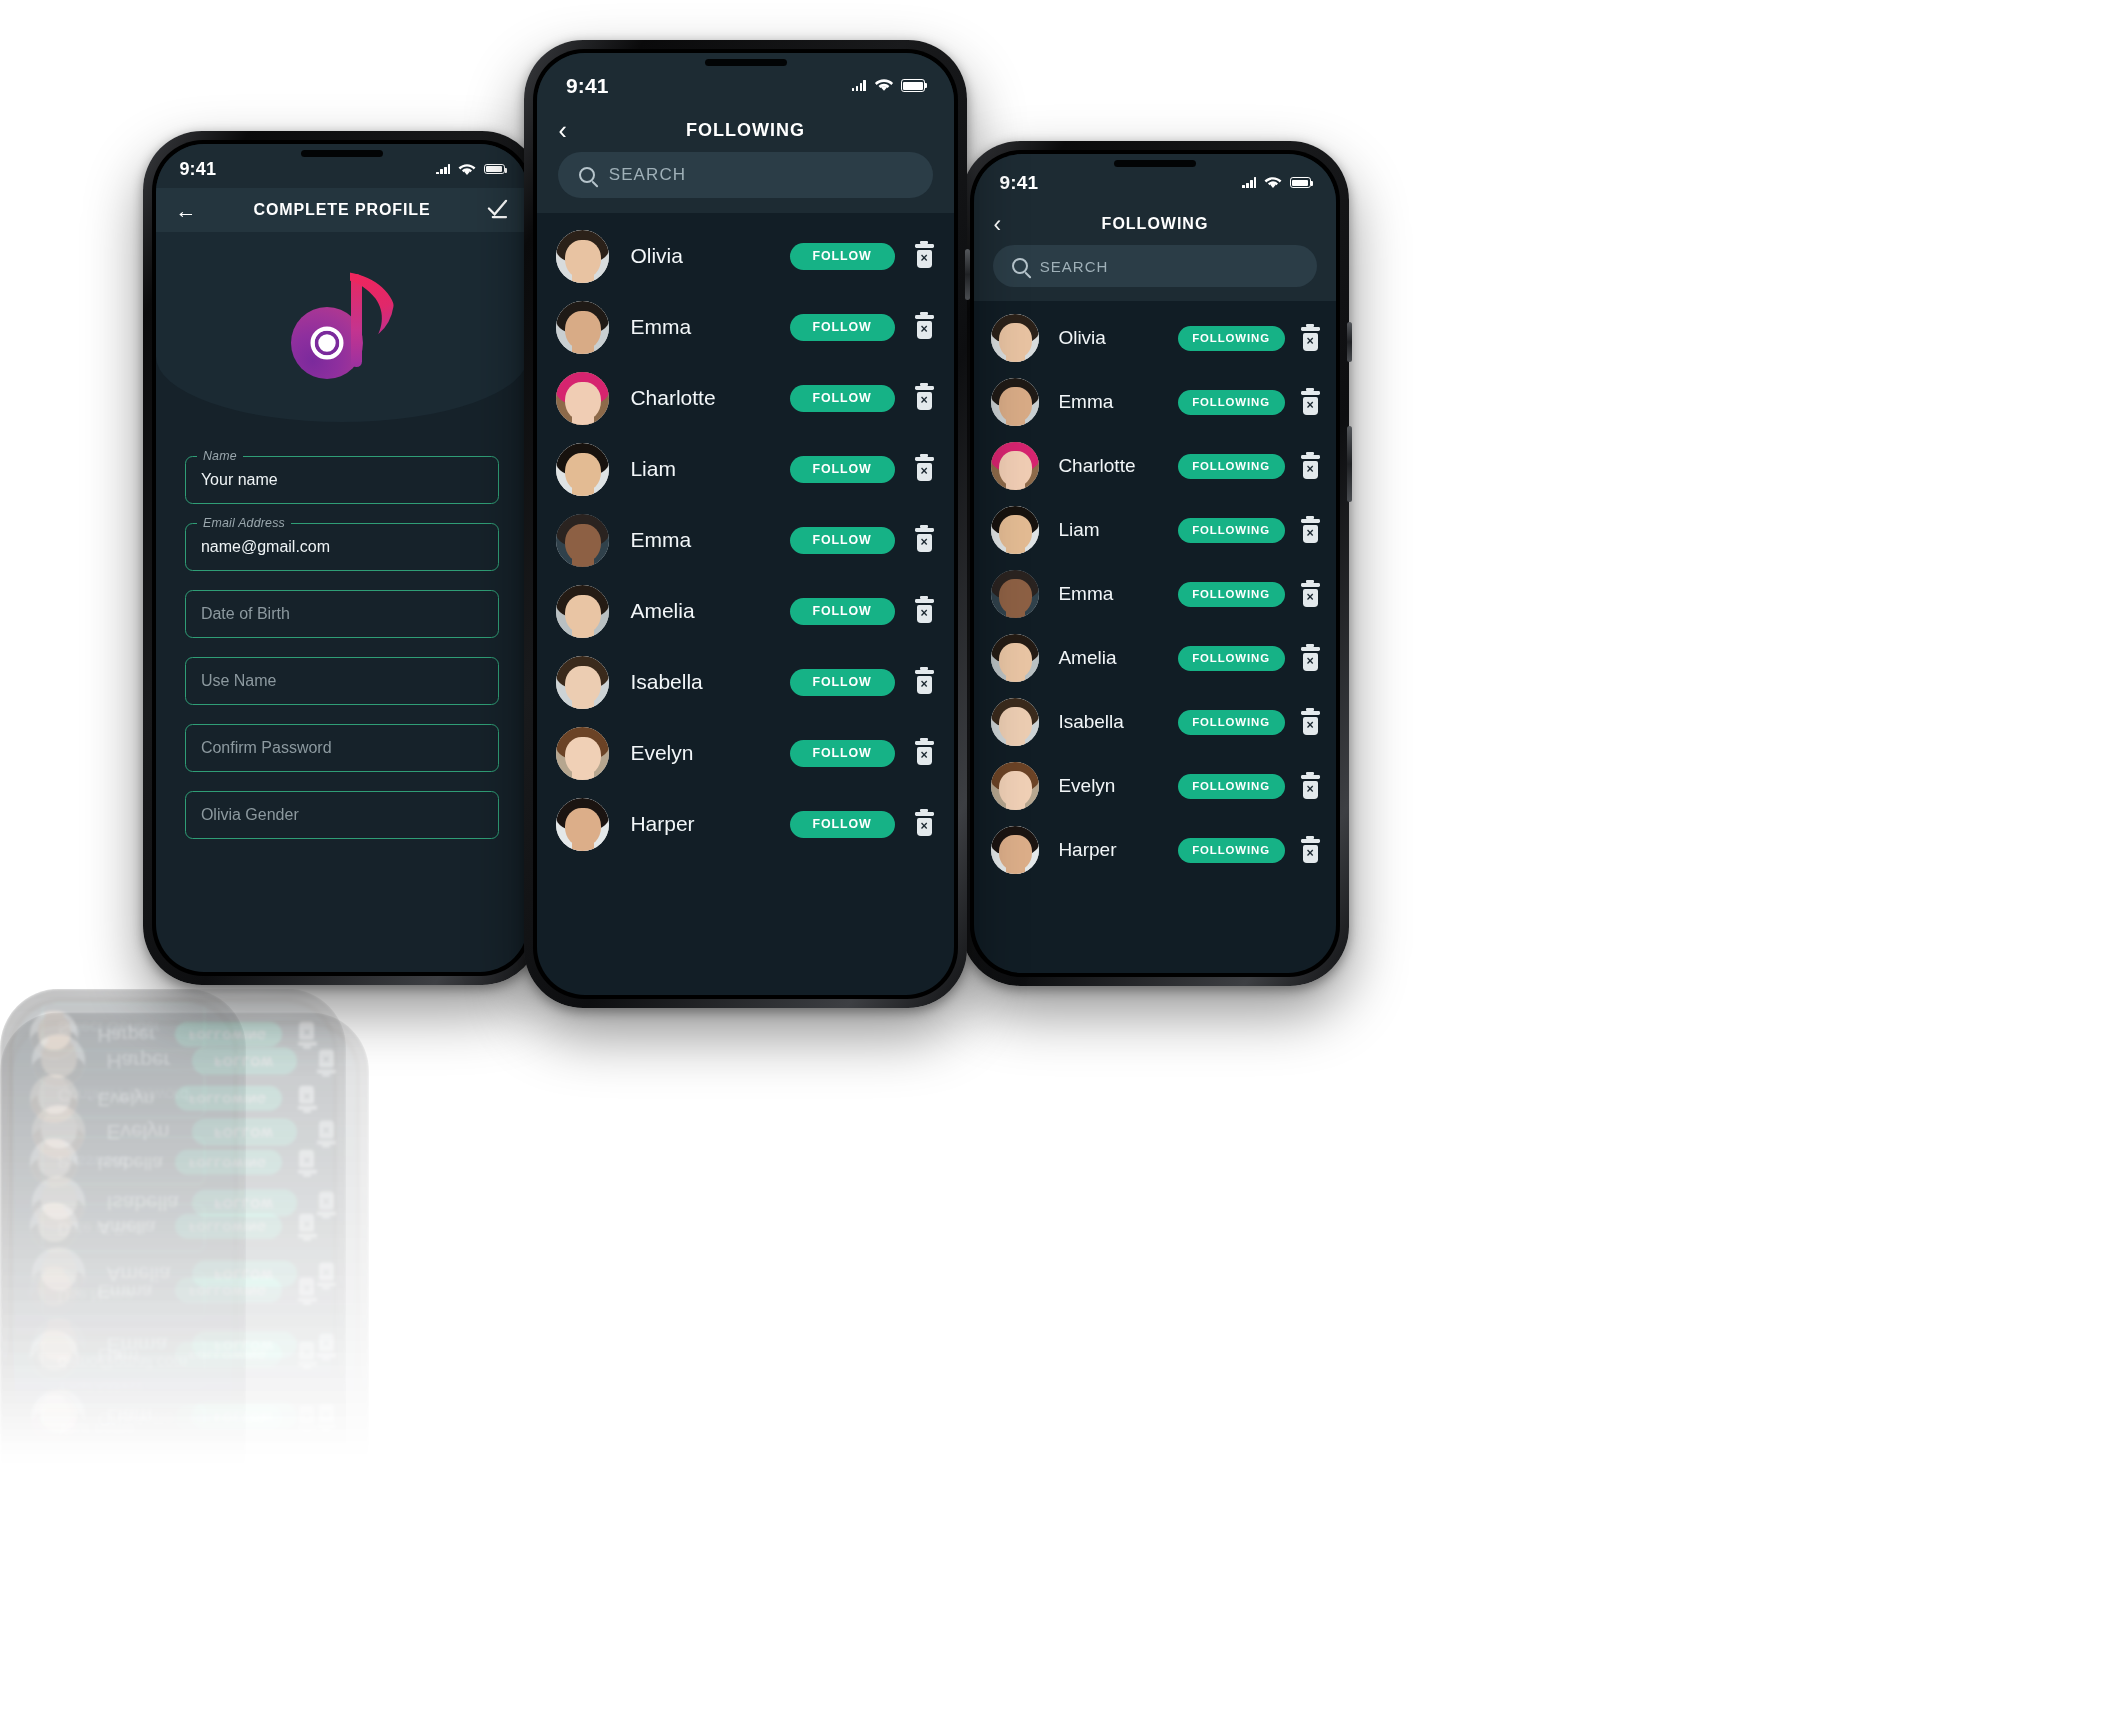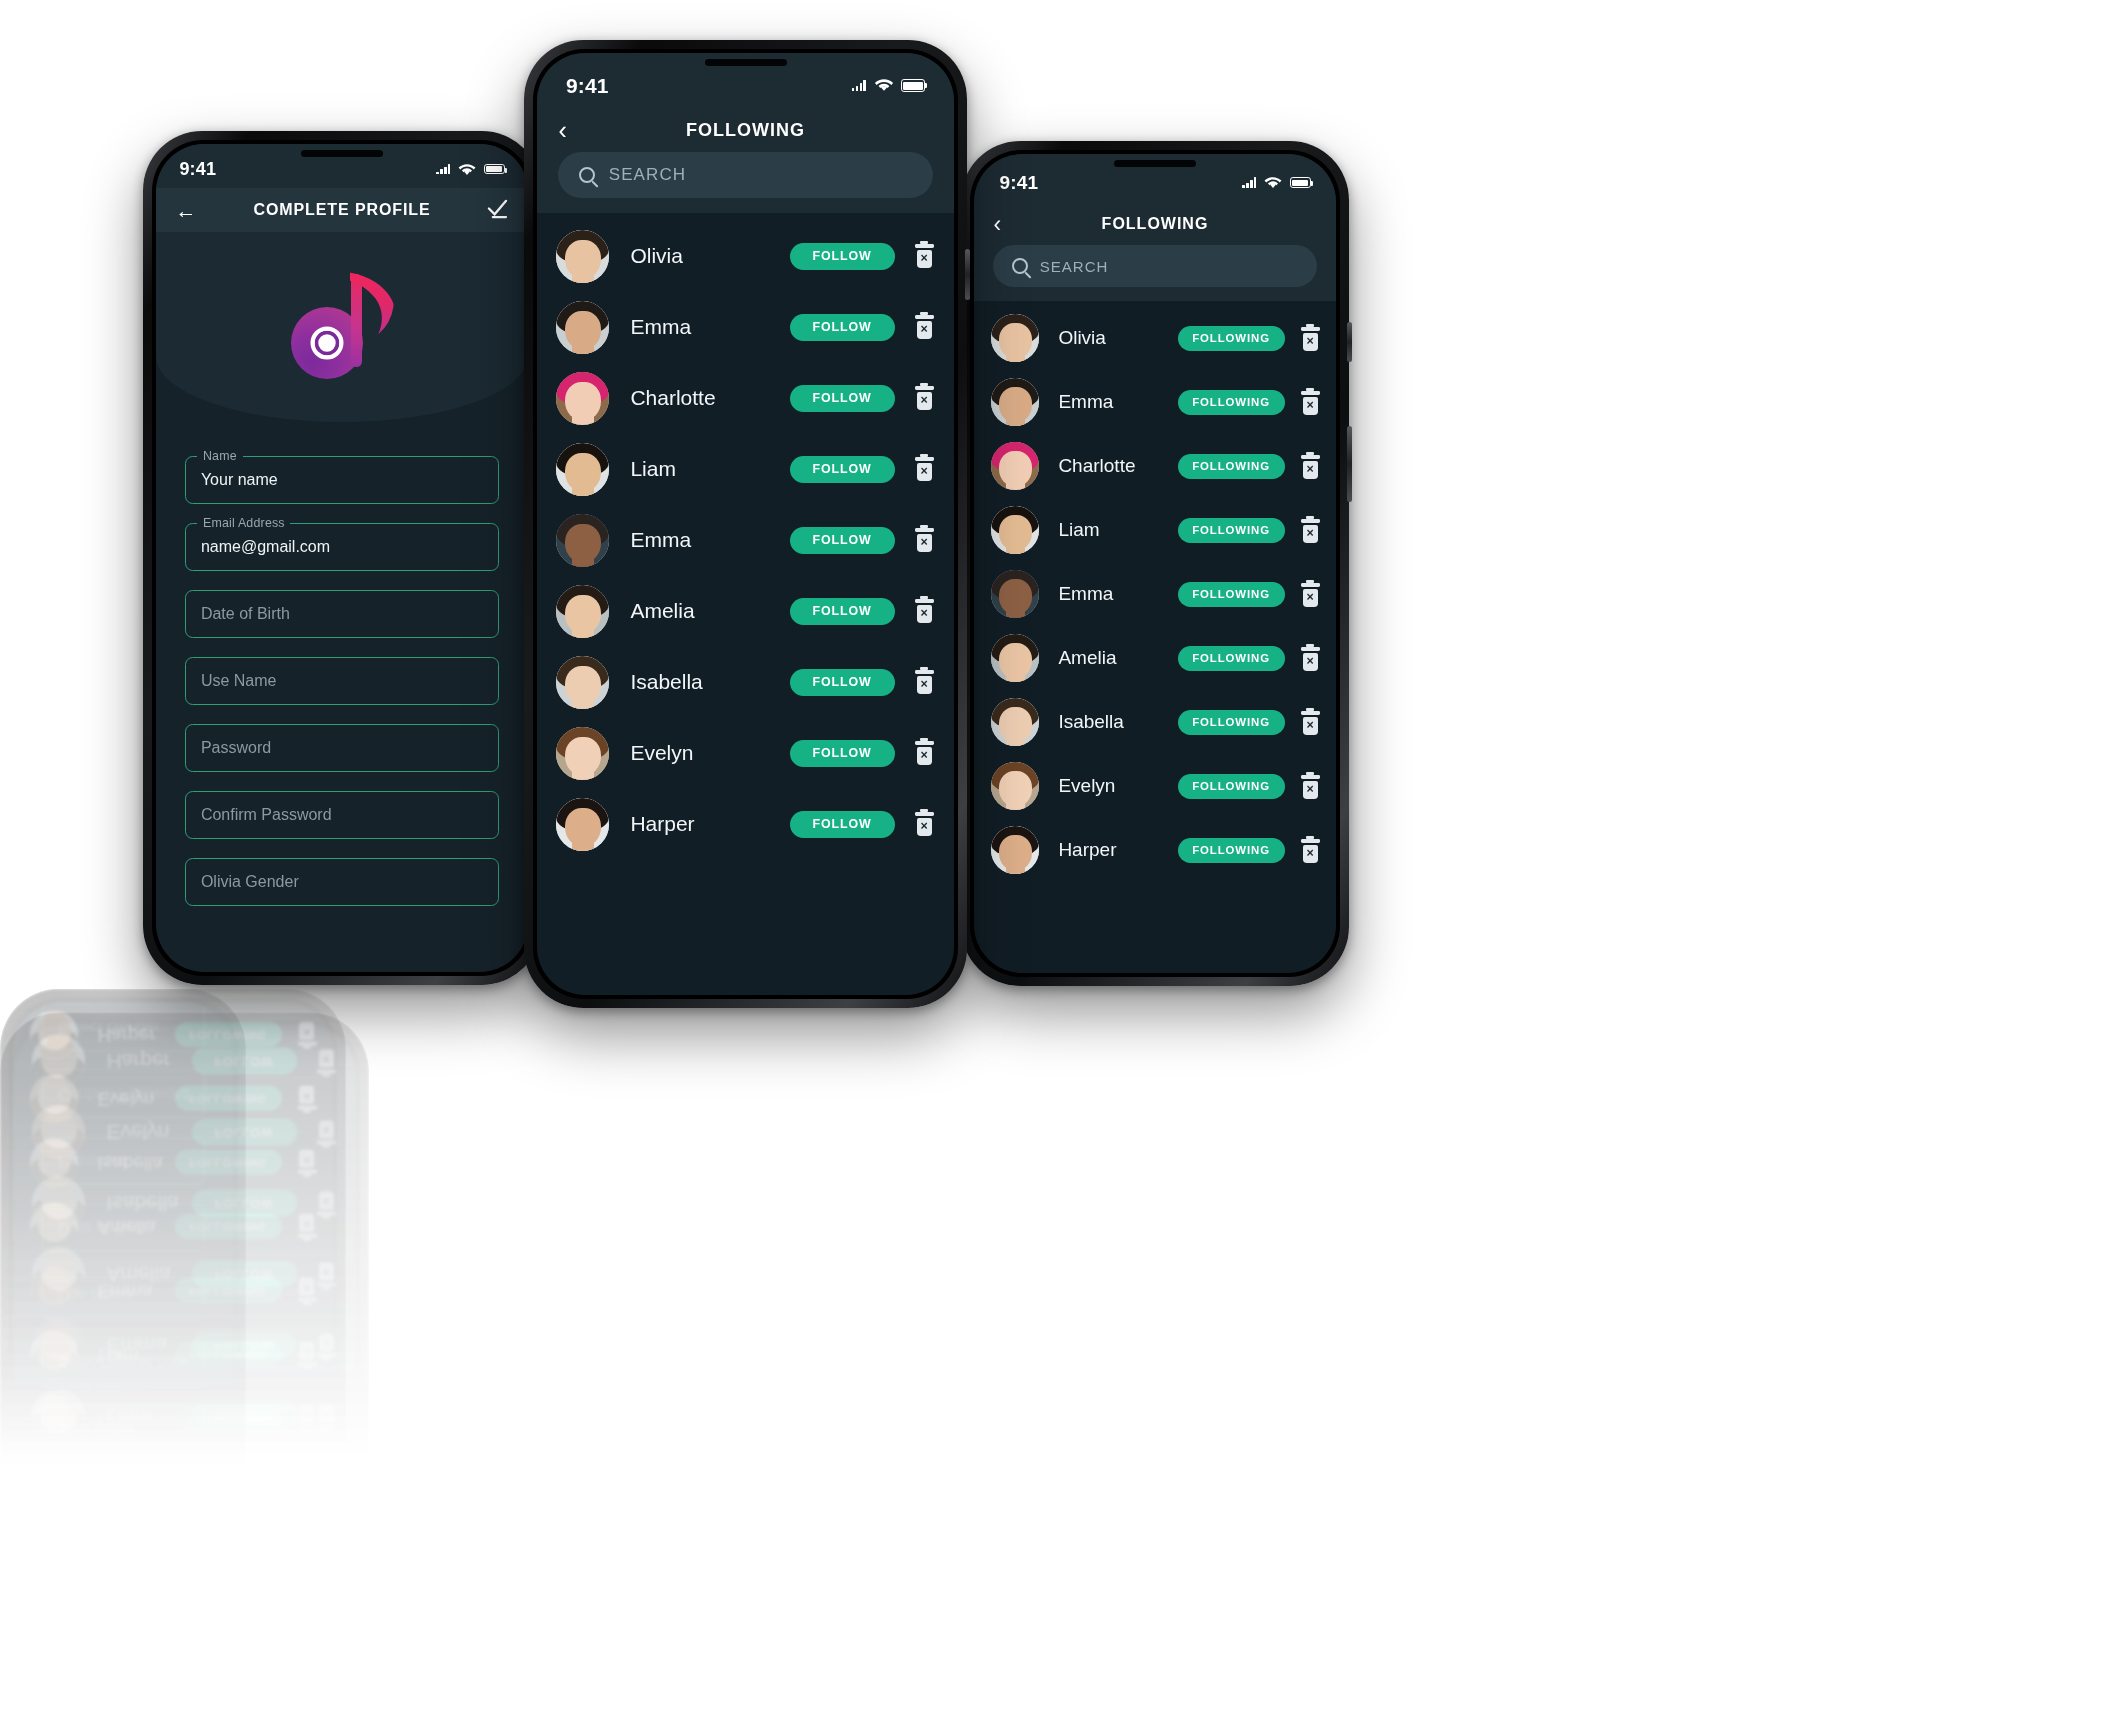--- a/index.html
+++ b/index.html
@@ -125,21 +125,21 @@
     position: relative;
     height: 48px;
     border: 1.3px solid #2f9e76;
     border-radius: 7.6px;
     display: flex; align-items: center;
     padding: 0 15px;
   }
   .field .legend {
     position: absolute; top: -8.6px; left: 11.4px;
     background: #16222a; padding: 0 5.7px;
-    font-size: 12.4px; color: #9aa7ad; letter-spacing: 0.2px;
+    font-size: 12.4px; color: #9aa7ad; letter-spacing: 0.2px; font-style: italic;
   }
   .field .value { font-size: 16px; color: #eef3f5; }
   .field .placeholder { font-size: 16px; color: #8c999f; }
 
   
   #screen-center { background: #121e26; display: flex; flex-direction: column; }
   #screen-center .statusbar { height: 55px; font-size: 21px; padding: 9.5px 28.5px 0 28.5px; background: #1d2b33; }
   .cp-top { background: #1d2b33; padding: 0 21px 15px 21px; }
   .cp-navrow { height: 44px; display: flex; align-items: center; position: relative; color: #fff; }
   .cp-navrow .chev { font-size: 25px; font-weight: 300; }
@@ -284,23 +284,20 @@
             <span class="legend">Email Address</span>
             <span class="value">name@gmail.com</span>
           </div>
           <div class="field">
             <span class="placeholder">Date of Birth</span>
           </div>
           <div class="field">
             <span class="placeholder">Use Name</span>
           </div>
           <div class="field">
-            <span class="placeholder">Password</span>
-          </div>
-          <div class="field">
             <span class="placeholder">Confirm Password</span>
           </div>
           <div class="field">
             <span class="placeholder">Olivia Gender</span>
           </div>
         </div>
       </div>
     </div>
   </div>
 

